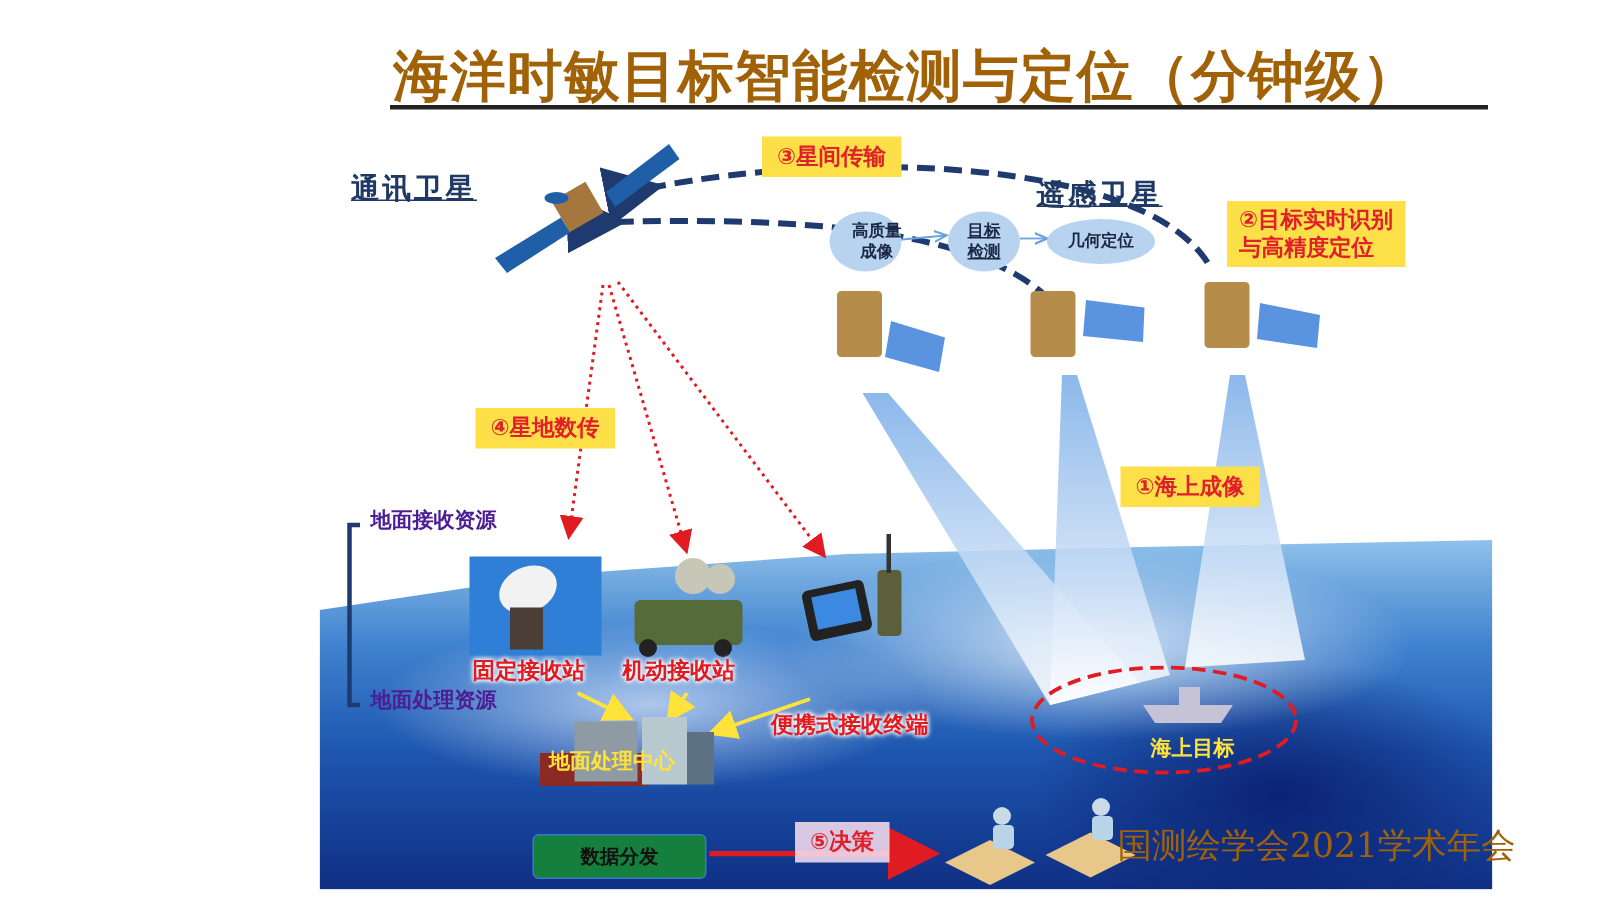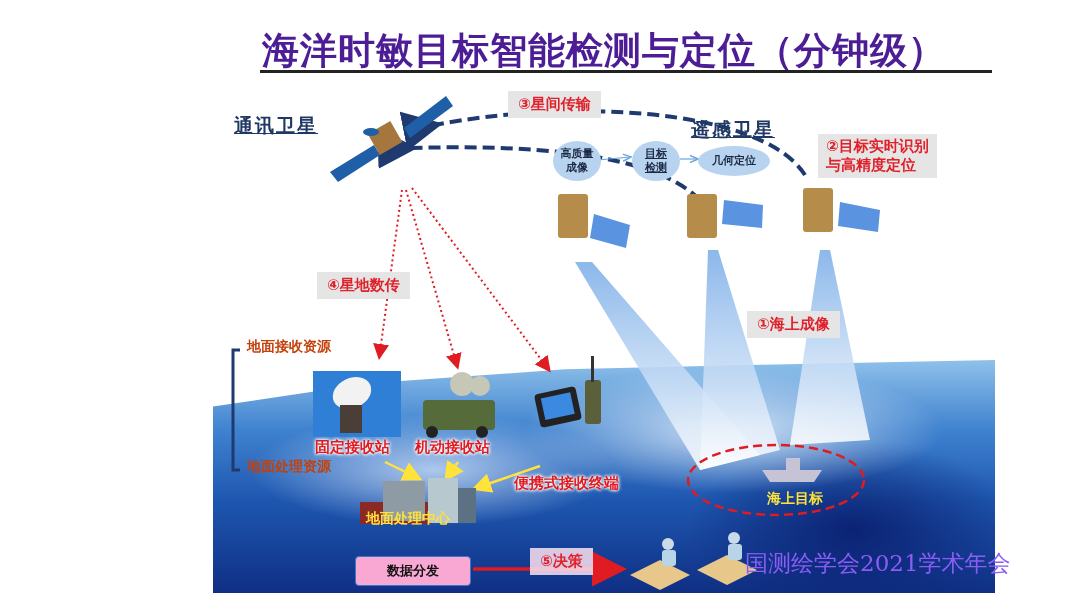--- a/index.html
+++ b/index.html
@@ -1,38 +1,38 @@
 <!DOCTYPE html>
 <html><head>
 <meta charset="utf-8">
 <style>
   html,body{margin:0;padding:0;}
   body{width:1080px;height:607px;background:#ffffff;position:relative;overflow:hidden;
        font-family:"DejaVu Sans","Liberation Sans",sans-serif;}
   .abs{position:absolute;}
-  .title{left:262px;top:26px;font-size:37px;font-weight:bold;color:#4c1d95;letter-spacing:1px;white-space:nowrap;}
+  .title{left:262px;top:26px;font-size:37px;font-weight:bold;color:#a16207;letter-spacing:1px;white-space:nowrap;}
   .title-rule{left:260px;top:70px;width:732px;height:3px;background:#222;}
   .ocean{left:213px;top:360px;width:782px;height:233px;
     background:
       radial-gradient(ellipse 300px 90px at 520px 70px, rgba(255,255,255,0.75), rgba(255,255,255,0) 70%),
       radial-gradient(ellipse 260px 80px at 220px 110px, rgba(230,240,255,0.7), rgba(255,255,255,0) 70%),
       radial-gradient(ellipse 220px 120px at 640px 170px, rgba(10,30,110,0.9), rgba(10,30,110,0) 75%),
       linear-gradient(180deg,#8fc1ea 0%,#3f82cf 30%,#1e57b0 60%,#0f2f84 100%);
     clip-path:polygon(0 20%, 20% 10%, 45% 4%, 70% 2%, 100% 0, 100% 100%, 0 100%);}
   .sat-label{font-size:19px;font-weight:bold;color:#1f3864;letter-spacing:2px;text-decoration:underline;}
-  .pink-label{background:#e5e5e5;color:#e0202a;font-weight:bold;font-size:15px;padding:4px 10px;white-space:nowrap;}
+  .pink-label{background:#fde047;color:#e0202a;font-weight:bold;font-size:15px;padding:4px 10px;white-space:nowrap;}
   .bubble{background:#b8d3ef;border-radius:50%;display:flex;align-items:center;justify-content:center;
     text-align:center;font-size:11px;font-weight:bold;color:#1b2a44;line-height:14px;}
-  .side-label{font-size:14px;font-weight:bold;color:#c2410c;white-space:nowrap;}
+  .side-label{font-size:14px;font-weight:bold;color:#4c1d95;white-space:nowrap;}
   .station-label{font-size:15px;font-weight:bold;color:#e01b22;white-space:nowrap;
     text-shadow:0 0 3px #fff,0 0 3px #fff,0 0 4px #fff;}
   .yellow-label{font-size:14px;font-weight:bold;color:#ffe23a;white-space:nowrap;}
-  .dist-btn{left:355px;top:556px;width:114px;height:28px;background:#f9a8d4;border:1px solid #3a78c8;
+  .dist-btn{left:355px;top:556px;width:114px;height:28px;background:#15803d;border:1px solid #3a78c8;
     border-radius:4px;font-size:13px;font-weight:bold;color:#111;display:flex;align-items:center;justify-content:center;}
-  .watermark{left:745px;top:548px;font-size:23px;color:#8b5cf6;white-space:nowrap;
+  .watermark{left:745px;top:548px;font-size:23px;color:#a16207;white-space:nowrap;
     font-family:"DejaVu Serif","Liberation Serif",serif;}
   svg{position:absolute;left:0;top:0;}
 </style>
 </head>
 <body>
 
 <div class="abs title">海洋时敏目标智能检测与定位（分钟级）</div>
 <div class="abs title-rule"></div>
 
 <div class="abs ocean"></div>
@@ -151,39 +151,39 @@
 
 <div class="abs pink-label" style="left:508px;top:91px;">③星间传输</div>
 <div class="abs pink-label" style="left:818px;top:134px;padding:3px 8px;line-height:19px;">
   <div>②目标实时识别</div>
   <div>与高精度定位</div>
 </div>
 <div class="abs pink-label" style="left:285px;top:272px;margin-left:32px;">④星地数传</div>
 <div class="abs pink-label" style="left:747px;top:311px;">①海上成像</div>
 <div class="abs pink-label" style="left:530px;top:538px;background:rgba(251,224,239,0.85);margin-top:10px;">⑤决策</div>
 
-<div class="abs bubble" style="left:553px;top:141px;width:48px;height:40px;">
+<div class="abs bubble" style="left:553px;top:141px;width:48px;height:40px;justify-content:flex-end;">
   <div>
       <div>高质量</div>
       <div>成像</div>
     </div>
 </div>
 <div class="abs bubble" style="left:632px;top:141px;width:48px;height:40px;text-decoration:underline;">
   <div>
       <div>目标</div>
       <div>检测</div>
     </div>
 </div>
 <div class="abs bubble" style="left:698px;top:146px;width:72px;height:30px;border-radius:50%;">几何定位</div>
 
 <div class="abs side-label" style="left:247px;top:338px;">地面接收资源</div>
 <div class="abs side-label" style="left:247px;top:458px;">地面处理资源</div>
 
 <div class="abs station-label" style="left:315px;top:438px;">固定接收站</div>
 <div class="abs station-label" style="left:415px;top:438px;">机动接收站</div>
 <div class="abs station-label" style="left:514px;top:438px;margin-top:36px;">便携式接收终端</div>
 
-<div class="abs yellow-label" style="left:366px;top:510px;">地面处理中心</div>
+<div class="abs yellow-label" style="left:366px;top:499px;">地面处理中心</div>
 <div class="abs yellow-label" style="left:767px;top:490px;">海上目标</div>
 
 <div class="abs dist-btn">数据分发</div>
 
 <div class="abs watermark">国测绘学会2021学术年会</div>
 
 </body></html>

